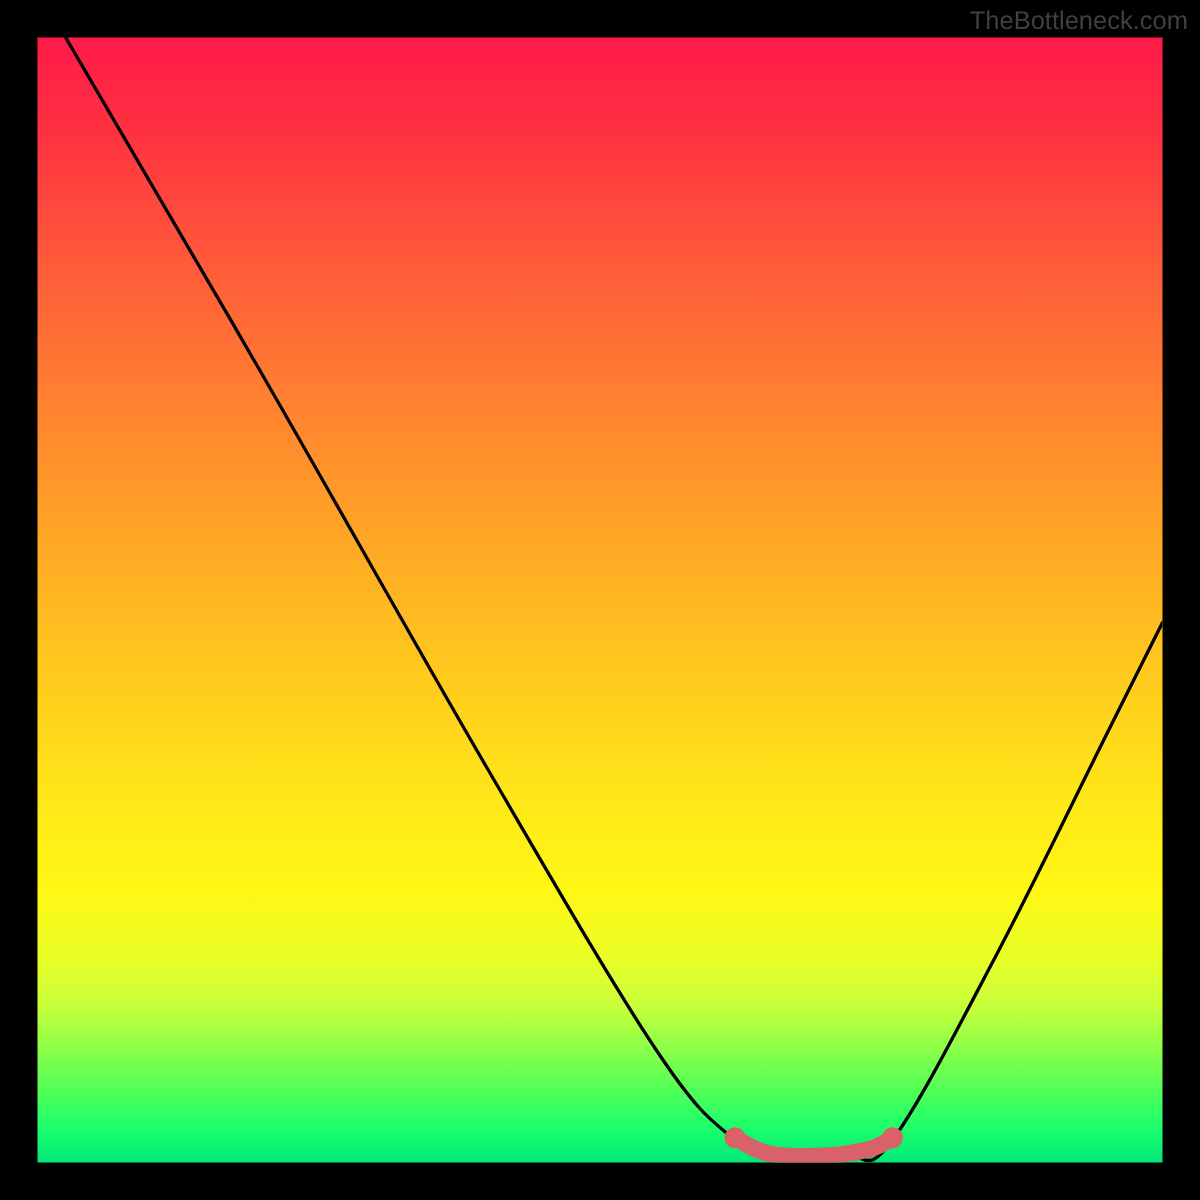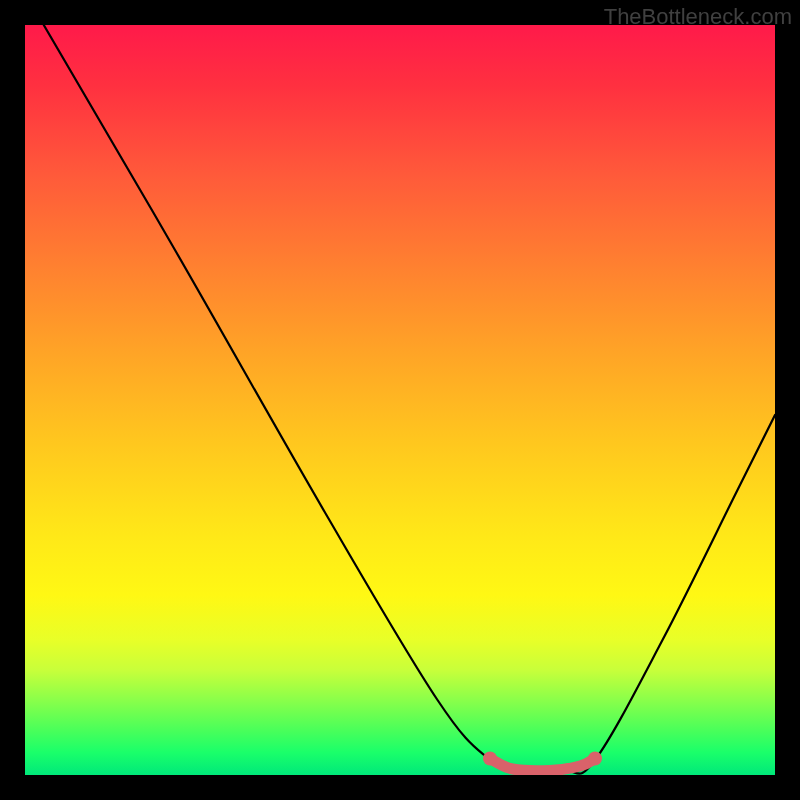--- a/index.html
+++ b/index.html
@@ -30,21 +30,21 @@
       #8aff4a 90%,
       #4aff5a 94%,
       #1aff6a 97%,
       #00e87a 100%);
   }
   .watermark {
     position: absolute;
     top: 4px;
     right: 8px;
     font-family: Arial, sans-serif;
-    font-size: 22px;
+    font-size: 17px;
     color: #404040;
     z-index: 10;
   }
   svg.curves {
     position: absolute;
     left: 0;
     top: 0;
     width: 750px;
     height: 750px;
     pointer-events: none;

